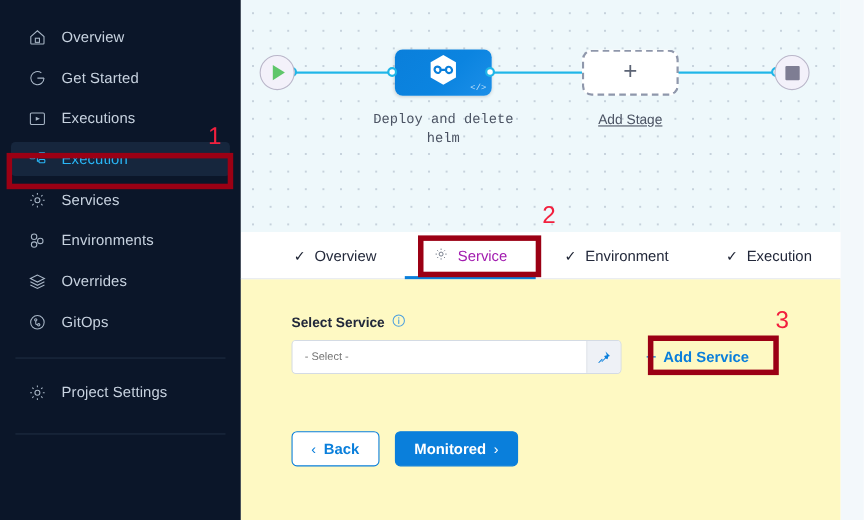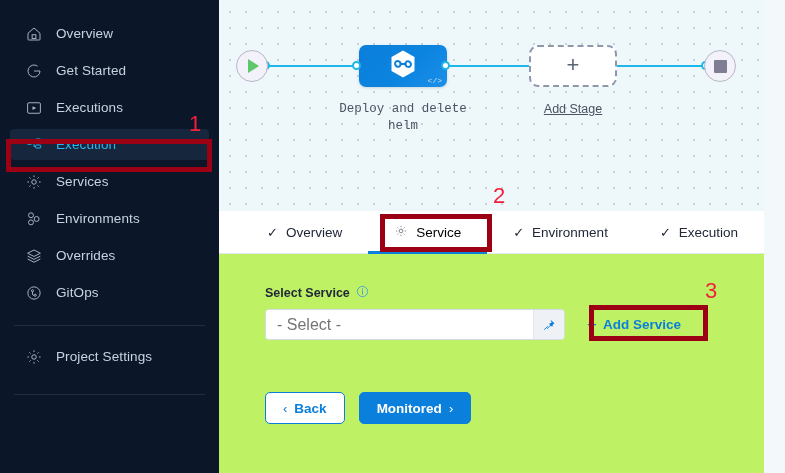--- a/index.html
+++ b/index.html
@@ -111,42 +111,42 @@
     display: flex; align-items: stretch; position: relative;
     padding-left: 22px;
   }
   .tab {
     display: flex; align-items: center; gap: 8px;
     padding: 0 26px;
     font-size: 13.5px; color: #22283a; font-weight: 500;
     position: relative;
   }
   .tab .tick { font-size: 13px; color: #1c2232; }
-  .tab.active { color: #000000; }
+  .tab.active { color: #a21caf; }
   .tab.active::after {
     content: ""; position: absolute; left: 0; right: 0; bottom: -1px; height: 3px; background: #0a7fdb;
   }
   .gear-mini svg { width: 14px; height: 14px; stroke: #5c6475; fill: none; stroke-width: 1.3; }
 
   
-  .form-panel { flex: 1; background: #bef264; padding: 31px 0 0 46px; position: relative; }
+  .form-panel { flex: 1; background: #fef9c3; padding: 31px 0 0 46px; position: relative; }
   .field-label {
     font-size: 12.5px; font-weight: bold; color: #22283a;
     display: flex; align-items: center; gap: 6px; margin-bottom: 8px;
   }
   .info-icon svg { width: 13px; height: 13px; }
 
   .select-row { display: flex; align-items: center; gap: 18px; }
   .select-wrap {
     display: flex; width: 300px; height: 31px;
     border: 1px solid #d4dbe4; border-radius: 4px; overflow: hidden; background: #fff;
   }
   .select-input {
     flex: 1; border: 0; outline: none; background: #fff;
-    font-size: 16px; color: #8b94a3; padding: 0 11px;
+    font-size: 10px; color: #8b94a3; padding: 0 11px;
     font-family: "Liberation Sans", sans-serif;
   }
   .pin-btn {
     width: 31px; background: #eef1f6; border-left: 1px solid #e2e6ec;
     display: flex; align-items: center; justify-content: center;
   }
   .pin-btn svg { width: 14px; height: 14px; fill: #0a7fdb; }
 
   .add-service-btn {
     display: flex; align-items: center; gap: 6px;

